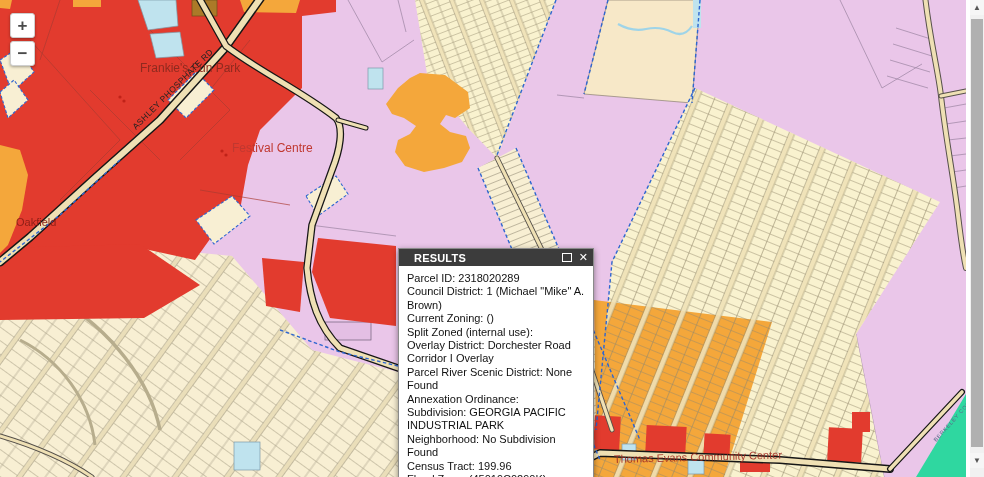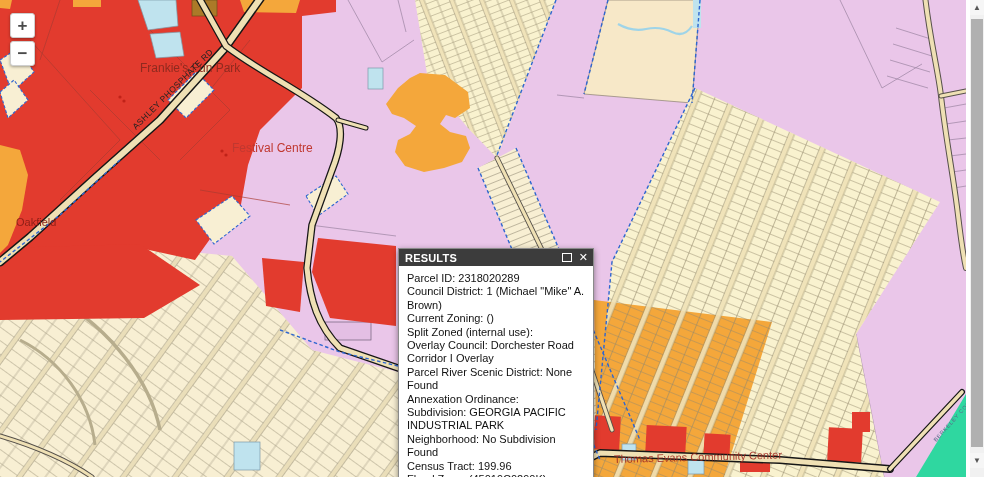--- a/index.html
+++ b/index.html
@@ -12,21 +12,21 @@
   .zoom-ctl{position:absolute;left:10px;top:13px;width:24px;}
   .zoom-btn{width:23px;height:23px;background:#fff;border:1px solid #cfcfcf;border-radius:3px;
             box-shadow:0 1px 3px rgba(0,0,0,.35);color:#4a4a4a;font-size:17px;font-weight:bold;
             display:flex;align-items:center;justify-content:center;cursor:pointer;user-select:none;}
   .zoom-btn+.zoom-btn{margin-top:3px;}
 
   
   .popup{position:absolute;left:398px;top:248px;width:194px;background:#fff;border:1px solid #8a8a8a;
          box-shadow:0 2px 6px rgba(0,0,0,.45);}
   .popup-header{height:17px;background:#3c3c3c;color:#fff;display:flex;align-items:center;
-                padding:0 5px 0 6px;}
+                padding:0 5px 0 15px;}
   .popup-title{font-size:11px;font-weight:bold;letter-spacing:.2px;flex:1;}
   .win-icons{display:flex;align-items:center;gap:7px;}
   .max-icon{width:8px;height:7px;border:1.4px solid #fff;display:inline-block;cursor:pointer;}
   .close-icon{color:#fff;font-size:11px;font-weight:bold;cursor:pointer;line-height:1;}
   .popup-body{padding:6px 8px 9px 8px;font-size:11px;line-height:13.4px;color:#111;}
   .field-line{white-space:pre-wrap;}
 
   
   .v-gap{position:absolute;left:966px;top:0;width:4px;height:477px;background:#fff;}
   .v-scroll{position:absolute;left:970px;top:0;width:14px;height:477px;background:#f1f1f1;}
@@ -250,21 +250,21 @@
         <span class="max-icon"></span>
         <span class="close-icon">✕</span>
       </span>
     </div>
     <div class="popup-body">
       <div>
           <div class="field-line">Parcel ID: 2318020289</div>
           <div class="field-line">Council District: 1 (Michael "Mike" A. Brown)</div>
           <div class="field-line">Current Zoning: ()</div>
           <div class="field-line">Split Zoned (internal use):</div>
-          <div class="field-line">Overlay Council: Dorchester Road Corridor I Overlay</div>
+          <div class="field-line">Overlay District: Dorchester Road Corridor I Overlay</div>
           <div class="field-line">Parcel River Scenic District: None Found</div>
           <div class="field-line">Annexation Ordinance:</div>
           <div class="field-line">Subdivision: GEORGIA PACIFIC INDUSTRIAL PARK</div>
           <div class="field-line">Neighborhood: No Subdivision Found</div>
           <div class="field-line">Census Tract: 199.96</div>
           <div class="field-line">Flood Zone: (45019C0290K)</div>
         </div>
 
     </div>
   </div>

